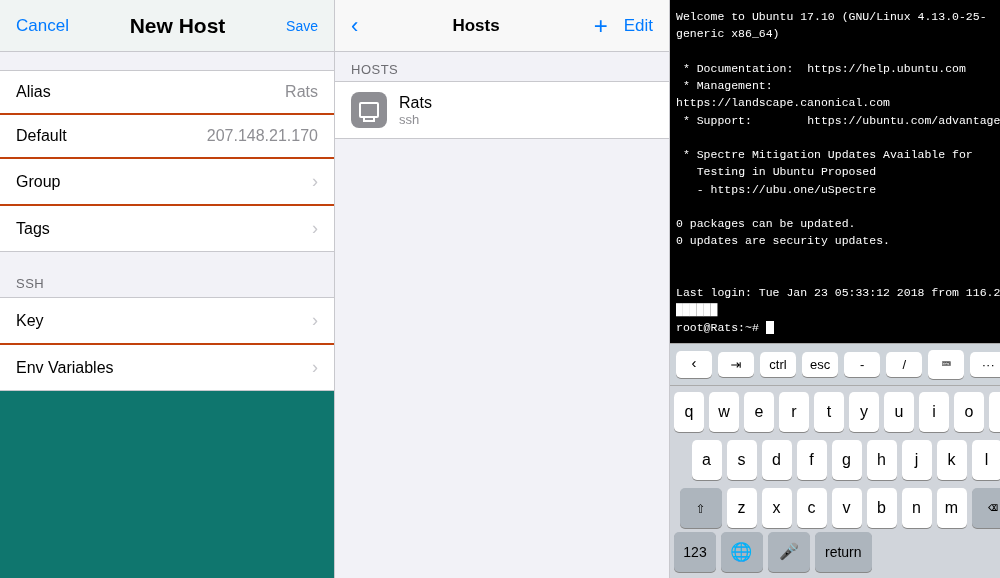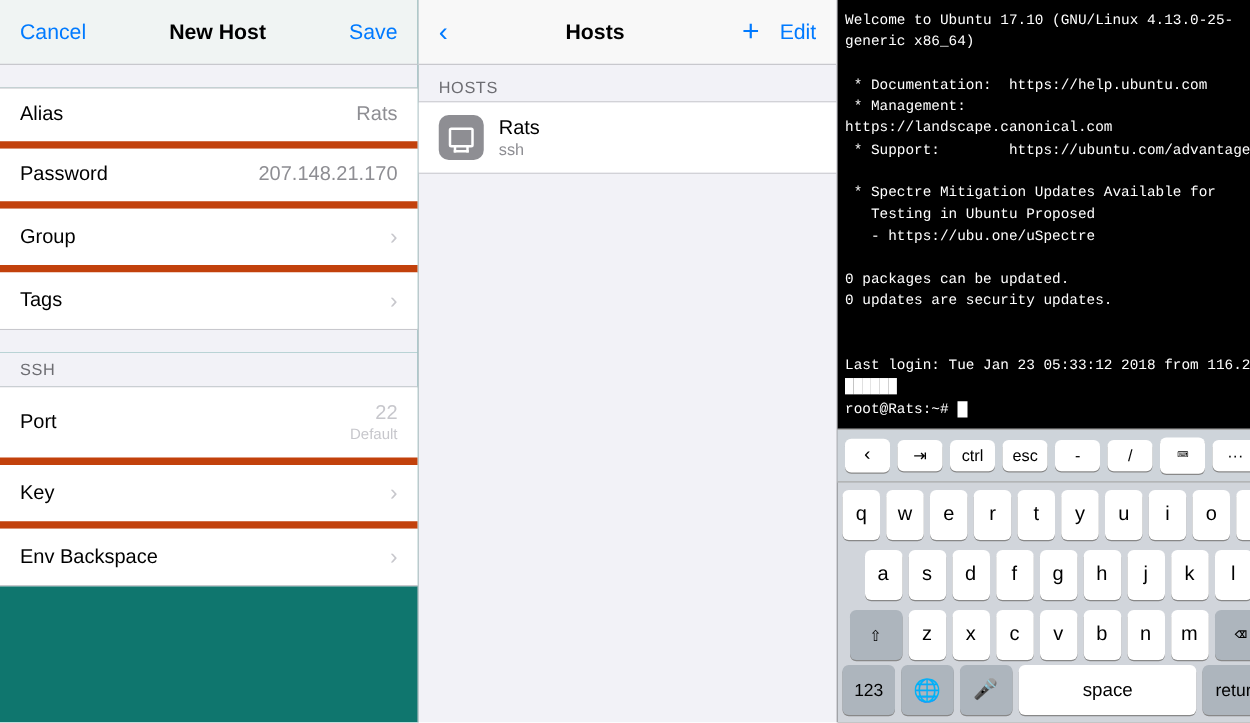--- a/index.html
+++ b/index.html
@@ -31,48 +31,48 @@
       align-items: center;
       justify-content: space-between;
       padding: 0 16px;
     }
     .nav-bar-cancel {
       color: #007aff;
       font-size: 17px;
       cursor: pointer;
     }
     .nav-bar-title {
-      font-size: 17px;
+      font-size: 21px;
       font-weight: 600;
       color: #000;
     }
     .nav-bar-save {
       color: #007aff;
-      font-size: 17px;
+      font-size: 14px;
       cursor: pointer;
     }
 
     .form-group {
       background: #fff;
       border-top: 1px solid #c8c8cd;
       border-bottom: 1px solid #c8c8cd;
       margin-bottom: 0;
     }
 
     .form-spacer {
       height: 18px;
       background: #f2f2f7;
     }
 
     .form-row {
       display: flex;
       align-items: center;
       justify-content: space-between;
       padding: 12px 16px;
-      border-bottom: 6px solid #c2410c;
+      border-bottom: 2px solid #c2410c;
       background: #fff;
       min-height: 44px;
     }
     .form-row:last-child {
       border-bottom: none;
     }
     .form-row-label {
       font-size: 16px;
       color: #000;
     }
@@ -452,50 +452,43 @@
   </div>
 
   <div class="form-spacer"></div>
 
   <div class="form-group">
     <div class="form-row">
       <span class="form-row-label">Alias</span>
       <span class="form-row-value">Rats</span>
     </div>
     <div class="form-row">
-      <span class="form-row-label">Password</span>
+      <span class="form-row-label">Default</span>
       <span class="form-row-value">207.148.21.170</span>
     </div>
     <div class="form-row">
       <span class="form-row-label">Group</span>
       <span class="form-row-chevron">›</span>
     </div>
     <div class="form-row">
       <span class="form-row-label">Tags</span>
       <span class="form-row-chevron">›</span>
     </div>
   </div>
 
   <div class="form-spacer"></div>
   <div class="section-header">SSH</div>
 
   <div class="form-group">
     <div class="form-row">
-      <span class="form-row-label">Port</span>
-      <div class="port-value">
-        <span class="port-number">22</span>
-        <span class="port-default">Default</span>
-      </div>
-    </div>
-    <div class="form-row">
       <span class="form-row-label">Key</span>
       <span class="form-row-chevron">›</span>
     </div>
     <div class="form-row">
-      <span class="form-row-label">Env Backspace</span>
+      <span class="form-row-label">Env Variables</span>
       <span class="form-row-chevron">›</span>
     </div>
   </div>
 </div>
 
 <div class="panel-hosts">
   <div class="hosts-nav-bar">
     <span class="hosts-nav-back">‹</span>
     <span class="hosts-nav-title">Hosts</span>
     <div class="hosts-nav-right">
@@ -584,17 +577,16 @@
         <div class="kb-key">n</div>
         <div class="kb-key">m</div>
         <div class="kb-key-gray">⌫</div>
       </div>
     </div>
 
     <div class="kb-bottom-row">
       <div class="kb-key-123">123</div>
       <div class="kb-key-globe">🌐</div>
       <div class="kb-key-mic">🎤</div>
-      <div class="kb-key-space">space</div>
       <div class="kb-key-return">return</div>
     </div>
   </div>
 </div>
 
 </body></html>

